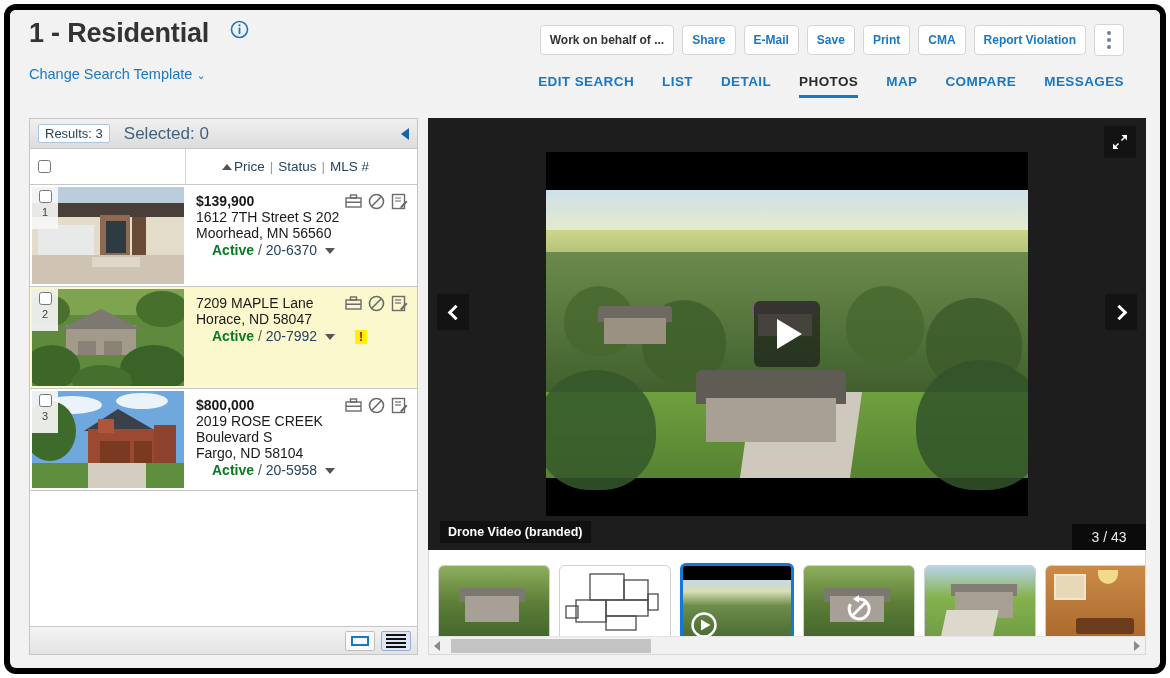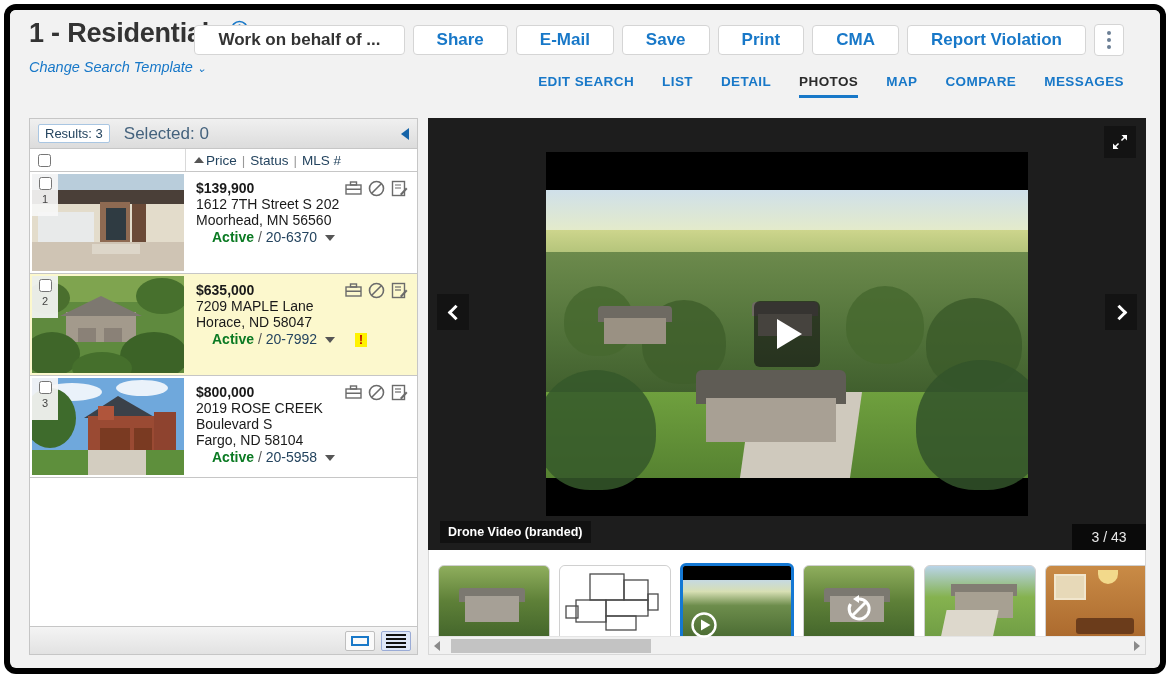--- a/index.html
+++ b/index.html
@@ -31,30 +31,30 @@
   #title-block { position: absolute; left: 19px; top: 8px; }
   #page-title {
     font-size: 27px; font-weight: bold; color: #333333;
     letter-spacing: -0.2px; display: inline-block; vertical-align: middle;
   }
   #info-icon {
     display: inline-block; vertical-align: middle;
     margin-left: 16px; margin-bottom: 5px;
   }
   #change-tpl {
-    margin-top: 10px; font-size: 14.5px; color: #1878c8; cursor: pointer; font-style: italic;
+    margin-top: 17px; font-size: 14.5px; color: #1878c8; cursor: pointer;
   }
   #change-tpl .caret { font-size: 11px; margin-left: 4px; color:#1878c8;}
 
   
   #toolbar { position: absolute; right: 36px; top: 14px; display: flex; gap: 8px; align-items: center; }
   .tbtn {
-    height: 30px; padding: 0 23px; background: #ffffff;
+    height: 30px; padding: 0 9px; background: #ffffff;
     border: 1px solid #d5d5d5; border-radius: 4px;
-    font-size: 17px; font-weight: bold; color: #1878c8;
+    font-size: 12px; font-weight: bold; color: #1878c8;
     display: flex; align-items: center; justify-content: center;
     cursor: pointer; white-space: nowrap;
   }
   .tbtn.dark { color: #333333; font-weight: bold; }
   #kebab {
     width: 30px; height: 32px; background: #ffffff; border: 1px solid #d5d5d5;
     border-radius: 4px; display: flex; flex-direction: column; align-items: center;
     justify-content: center; gap: 3px; cursor: pointer;
   }
   #kebab i { width: 4px; height: 4px; background: #6b7f95; border-radius: 50%; display: block; }
@@ -86,22 +86,23 @@
     border: 1px solid #a9c6e2; border-radius: 2px; padding: 1px 6px;
   }
   #selected-count { font-size: 17px; color: #44627d; margin-left: 14px; }
   #collapse-arrow {
     position: absolute; right: 8px; top: 9px;
     width: 0; height: 0; border-top: 6px solid transparent;
     border-bottom: 6px solid transparent; border-right: 8px solid #1564a8;
     cursor: pointer;
   }
   #col-header {
-    height: 23px; border-bottom: 1px solid #c6c6c6; display: flex; align-items: center;
+    height: 36px; border-bottom: 1px solid #c6c6c6; display: flex; align-items: center;
     background: #ffffff;
+    gap: 28px;
   }
   #col-header .chk-cell { width: 156px; padding-left: 8px; display: flex; align-items: center; border-right:1px solid #d9d9d9; height:100%;}
   #col-header .sort-cell { padding-left: 8px; display: flex; align-items: center; font-size: 13.5px; color: #24445f; }
   .sort-caret {
     width: 0; height: 0; border-left: 5px solid transparent; border-right: 5px solid transparent;
     border-bottom: 6px solid #555; margin-right: 2px;
   }
   .sort-sep { color: #999; margin: 0 5px; }
   input.cb { width: 13px; height: 13px; }
 
@@ -391,21 +392,20 @@
             <ellipse cx="122" cy="80" rx="34" ry="24" fill="#3c6327"></ellipse>
             <ellipse cx="70" cy="92" rx="30" ry="16" fill="#456f2c"></ellipse>
           </svg>
         </div>
         <div class="num-badge">
           <input class="cb" type="checkbox" style="">
           <span class="n">2</span>
         </div>
       </div>
       <div class="info-cell">
-        <div class="price">$635,000</div>
         <div class="addr">7209 MAPLE Lane</div>
         <div class="addr">Horace, ND 58047</div>
         <div class="statusline">
           <span class="status-active">Active</span>
           <span class="slash">/</span>
           <span class="mls">20-7992</span>
           <span class="mini-caret"></span>
           <span class="flag-badge">!</span>
         </div>
         <div class="row-icons">

